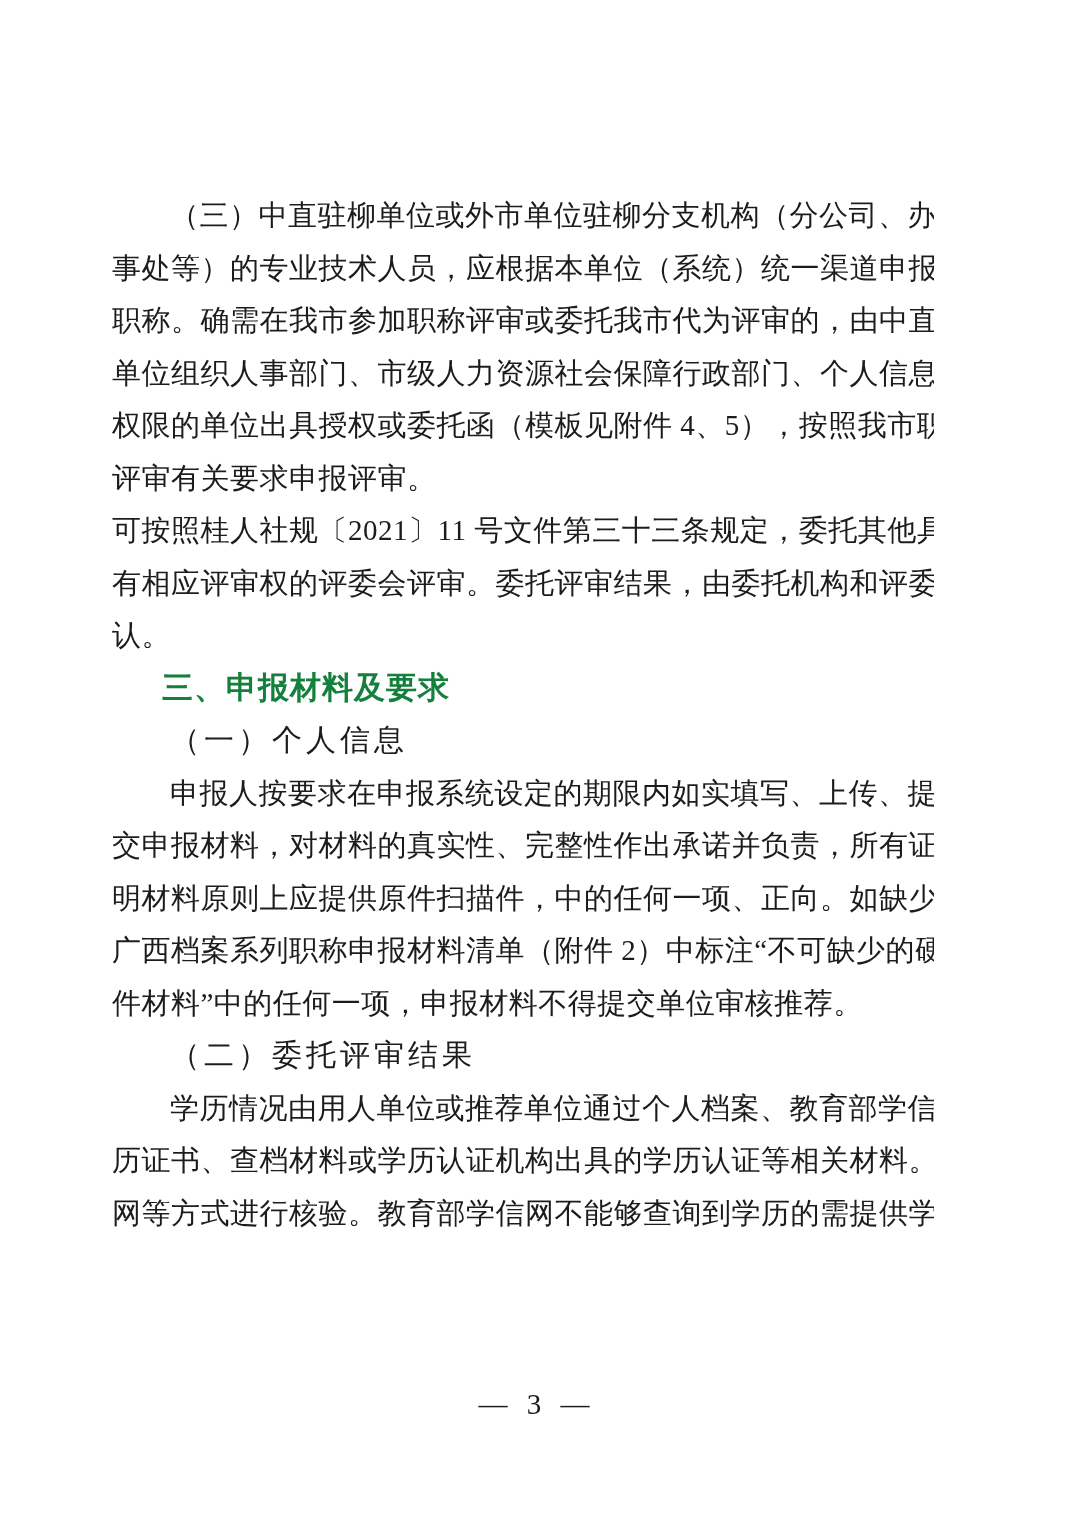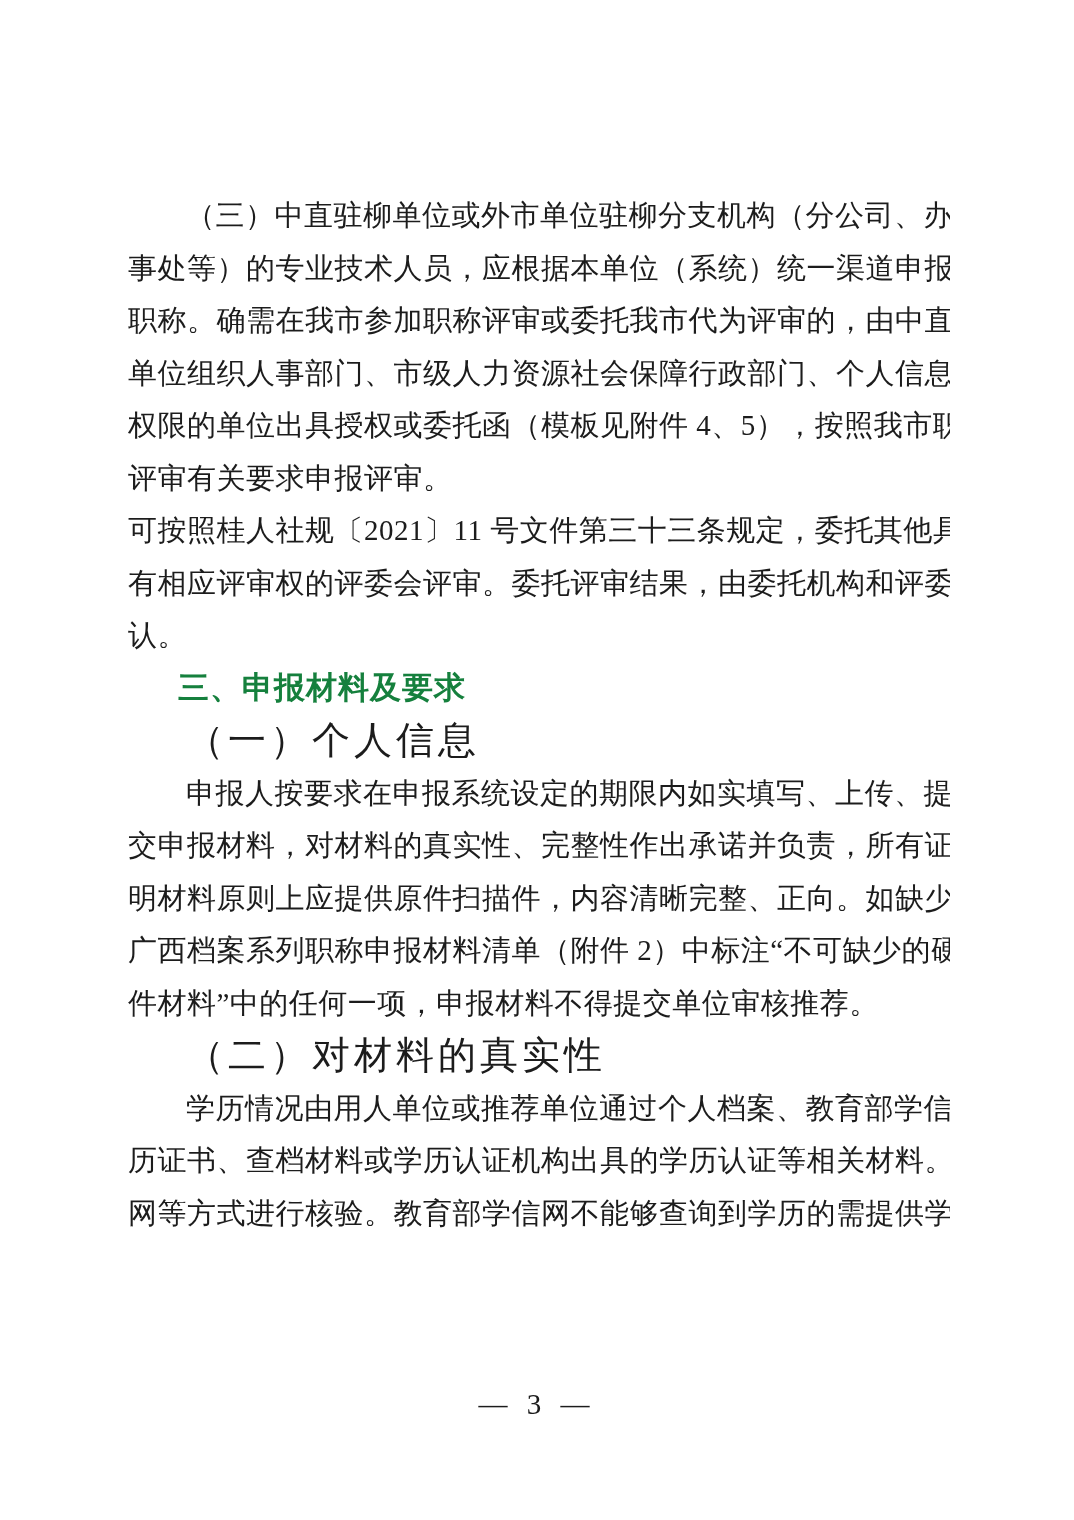--- a/index.html
+++ b/index.html
@@ -13,21 +13,21 @@
     color: #1c1c1c;
   }
   .page {
     position: relative;
     width: 1074px;
     height: 1520px;
     background: #ffffff;
   }
   .content {
     position: absolute;
-    left: 128px;
+    left: 112px;
     top: 189px;
     width: 822px;
   }
   .para { margin: 0; }
   .line {
     font-size: 29px;
     height: 52.5px;
     line-height: 52.5px;
     text-align: justify;
     text-align-last: justify;
@@ -42,21 +42,21 @@
     font-family: "Liberation Sans", sans-serif;
     font-weight: bold;
     color: #15803d;
     font-size: 31px;
     height: 52.5px;
     line-height: 52.5px;
     padding-left: 50px;
     letter-spacing: 1px;
   }
   .subheading {
-    font-size: 38px;
+    font-size: 30px;
     height: 52.5px;
     line-height: 52.5px;
     padding-left: 58px;
     letter-spacing: 4px;
   }
   .footer {
     position: absolute;
     left: 0;
     top: 1384px;
     width: 1074px;
@@ -84,25 +84,25 @@
       <div class="para">
         <div class="line">可按照桂人社规〔2021〕11 号文件第三十三条规定，委托其他具</div>
         <div class="line">有相应评审权的评委会评审。委托评审结果，由委托机构和评委</div>
         <div class="line para-last">认。</div>
       </div>
       <div class="heading">三、申报材料及要求</div>
       <div class="subheading">（一）个人信息</div>
       <div class="para">
         <div class="line para-first">申报人按要求在申报系统设定的期限内如实填写、上传、提</div>
         <div class="line">交申报材料，对材料的真实性、完整性作出承诺并负责，所有证</div>
-        <div class="line">明材料原则上应提供原件扫描件，内容清晰完整、正向。如缺少</div>
+        <div class="line">明材料原则上应提供原件扫描件，中的任何一项、正向。如缺少</div>
         <div class="line">广西档案系列职称申报材料清单（附件 2）中标注“不可缺少的硬</div>
         <div class="line para-last">件材料”中的任何一项，申报材料不得提交单位审核推荐。</div>
       </div>
-      <div class="subheading">（二）对材料的真实性</div>
+      <div class="subheading">（二）委托评审结果</div>
       <div class="para">
         <div class="line para-first">学历情况由用人单位或推荐单位通过个人档案、教育部学信</div>
         <div class="line para-last">历证书、查档材料或学历认证机构出具的学历认证等相关材料。</div>
         <div class="line">网等方式进行核验。教育部学信网不能够查询到学历的需提供学</div>
       </div>
     </div>
   <div class="footer">
     <span>— 3 —</span>
   </div>
 </div>

